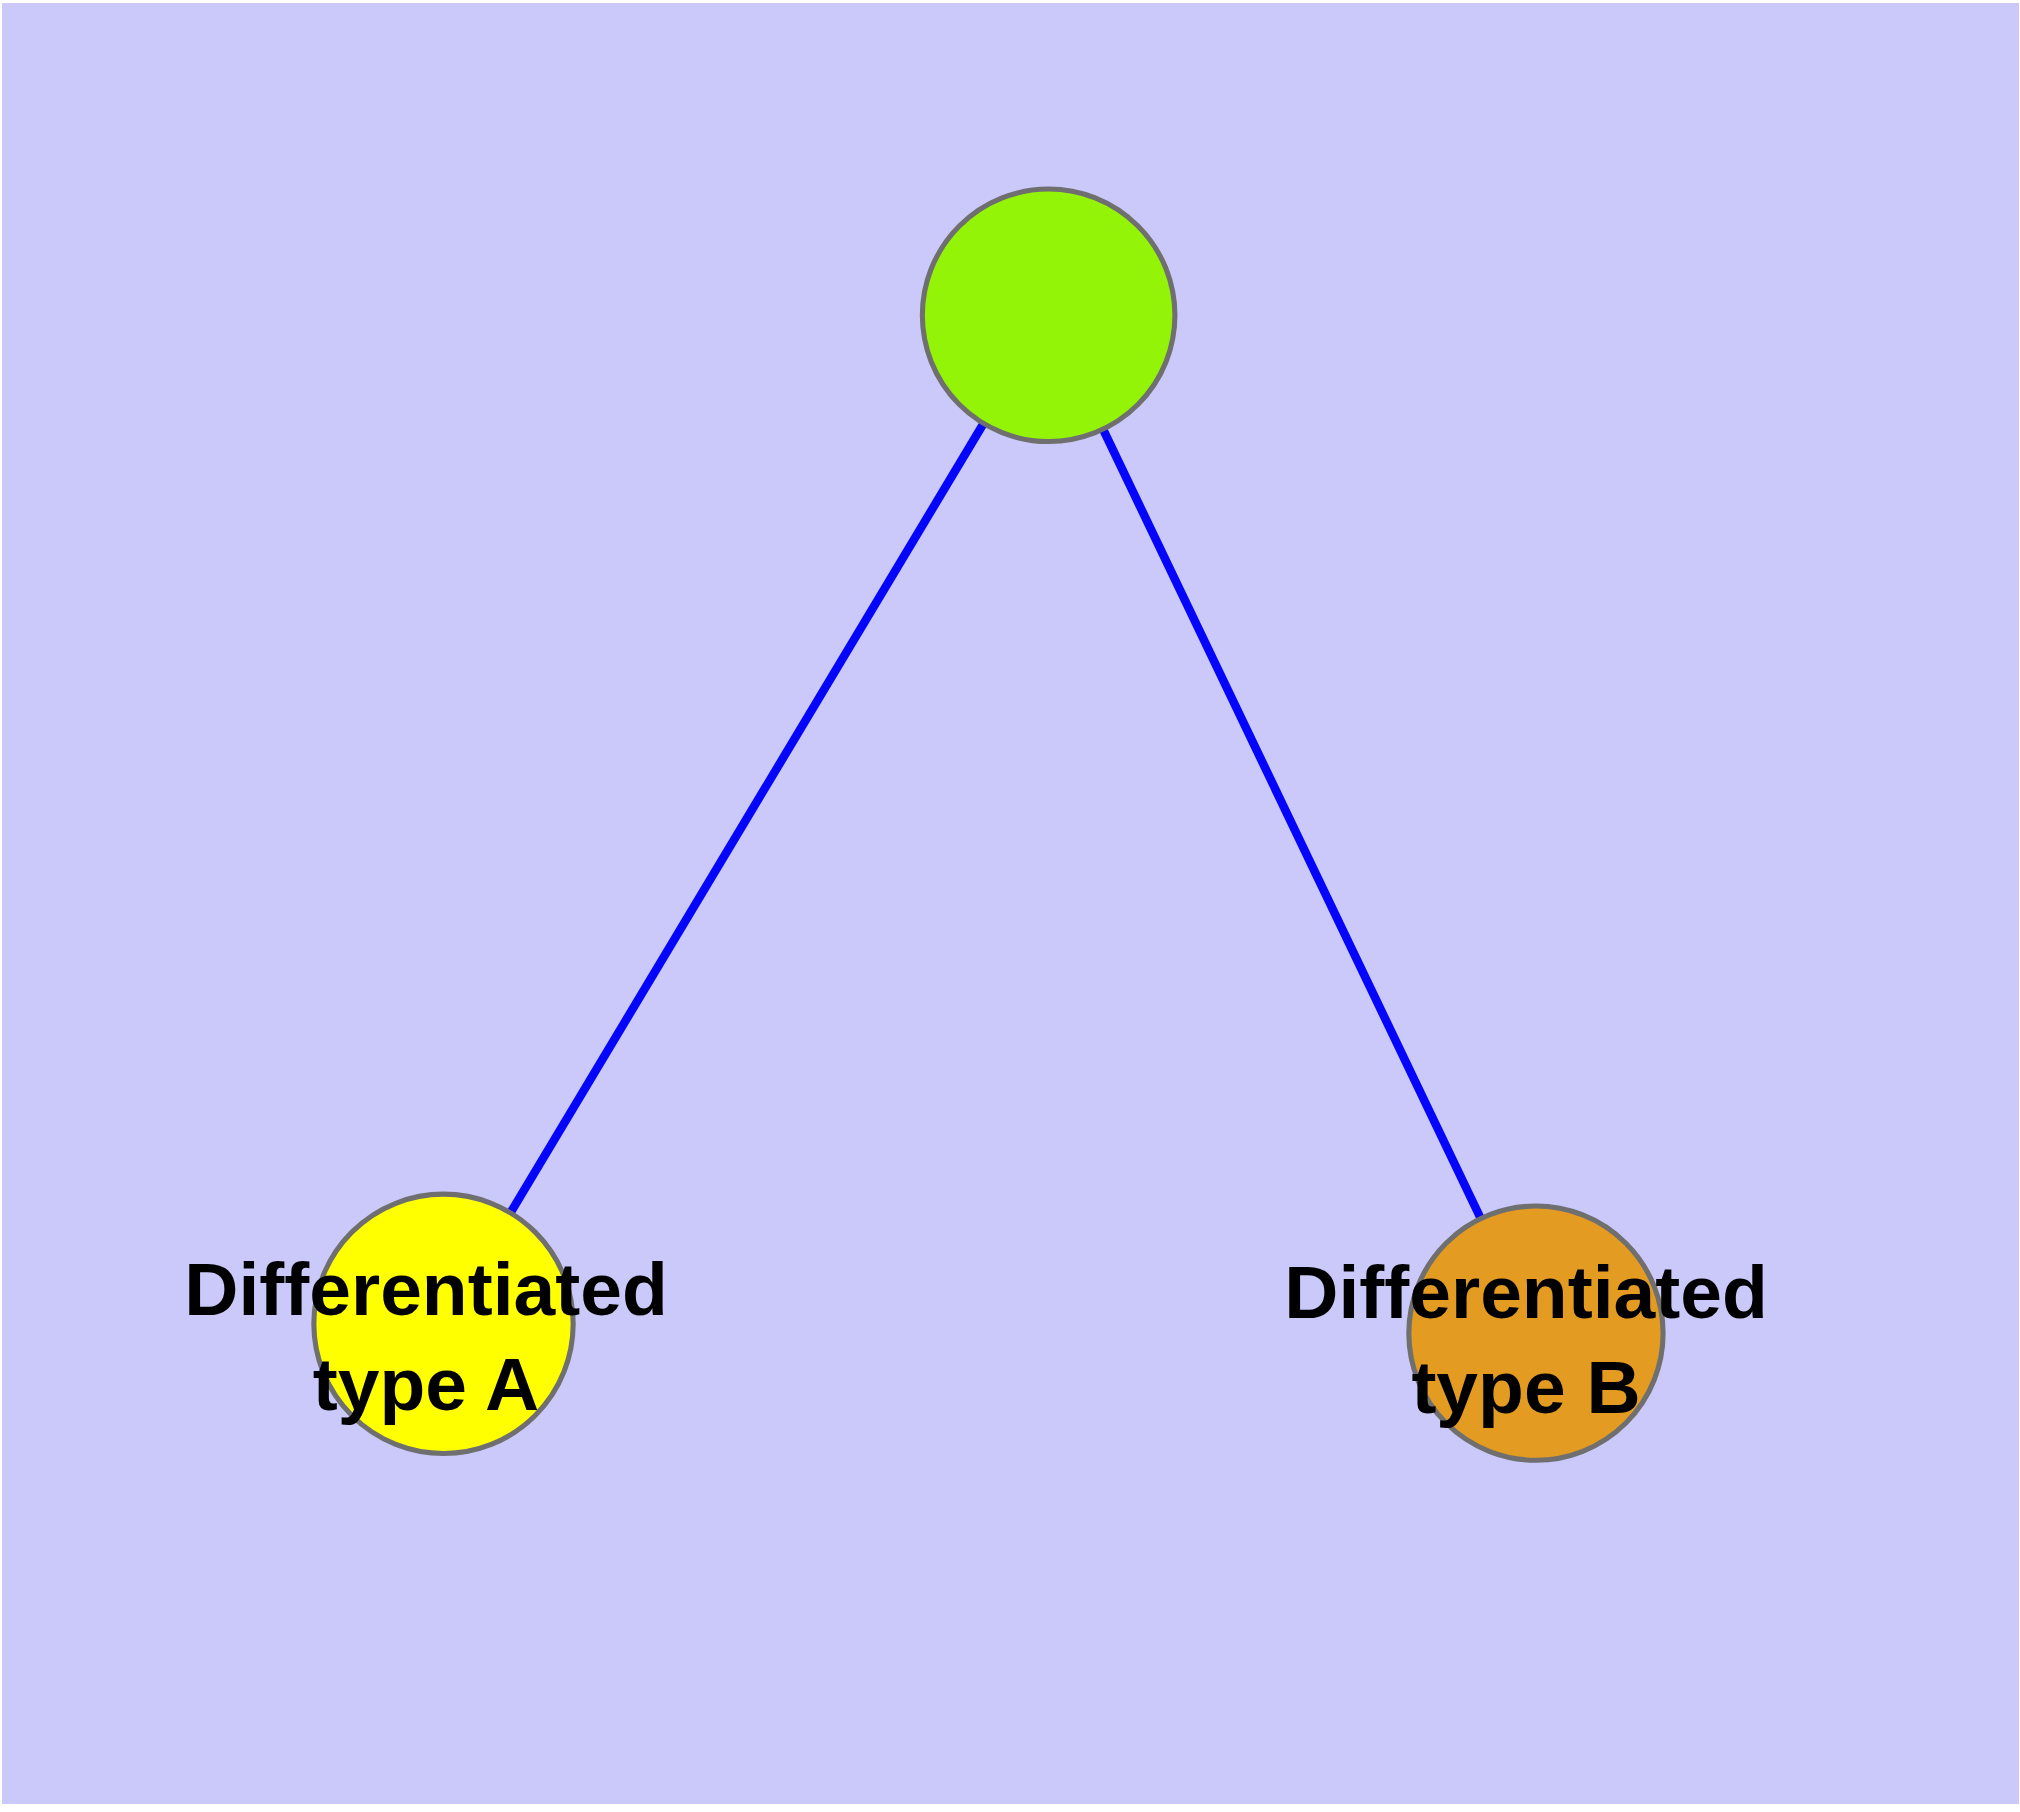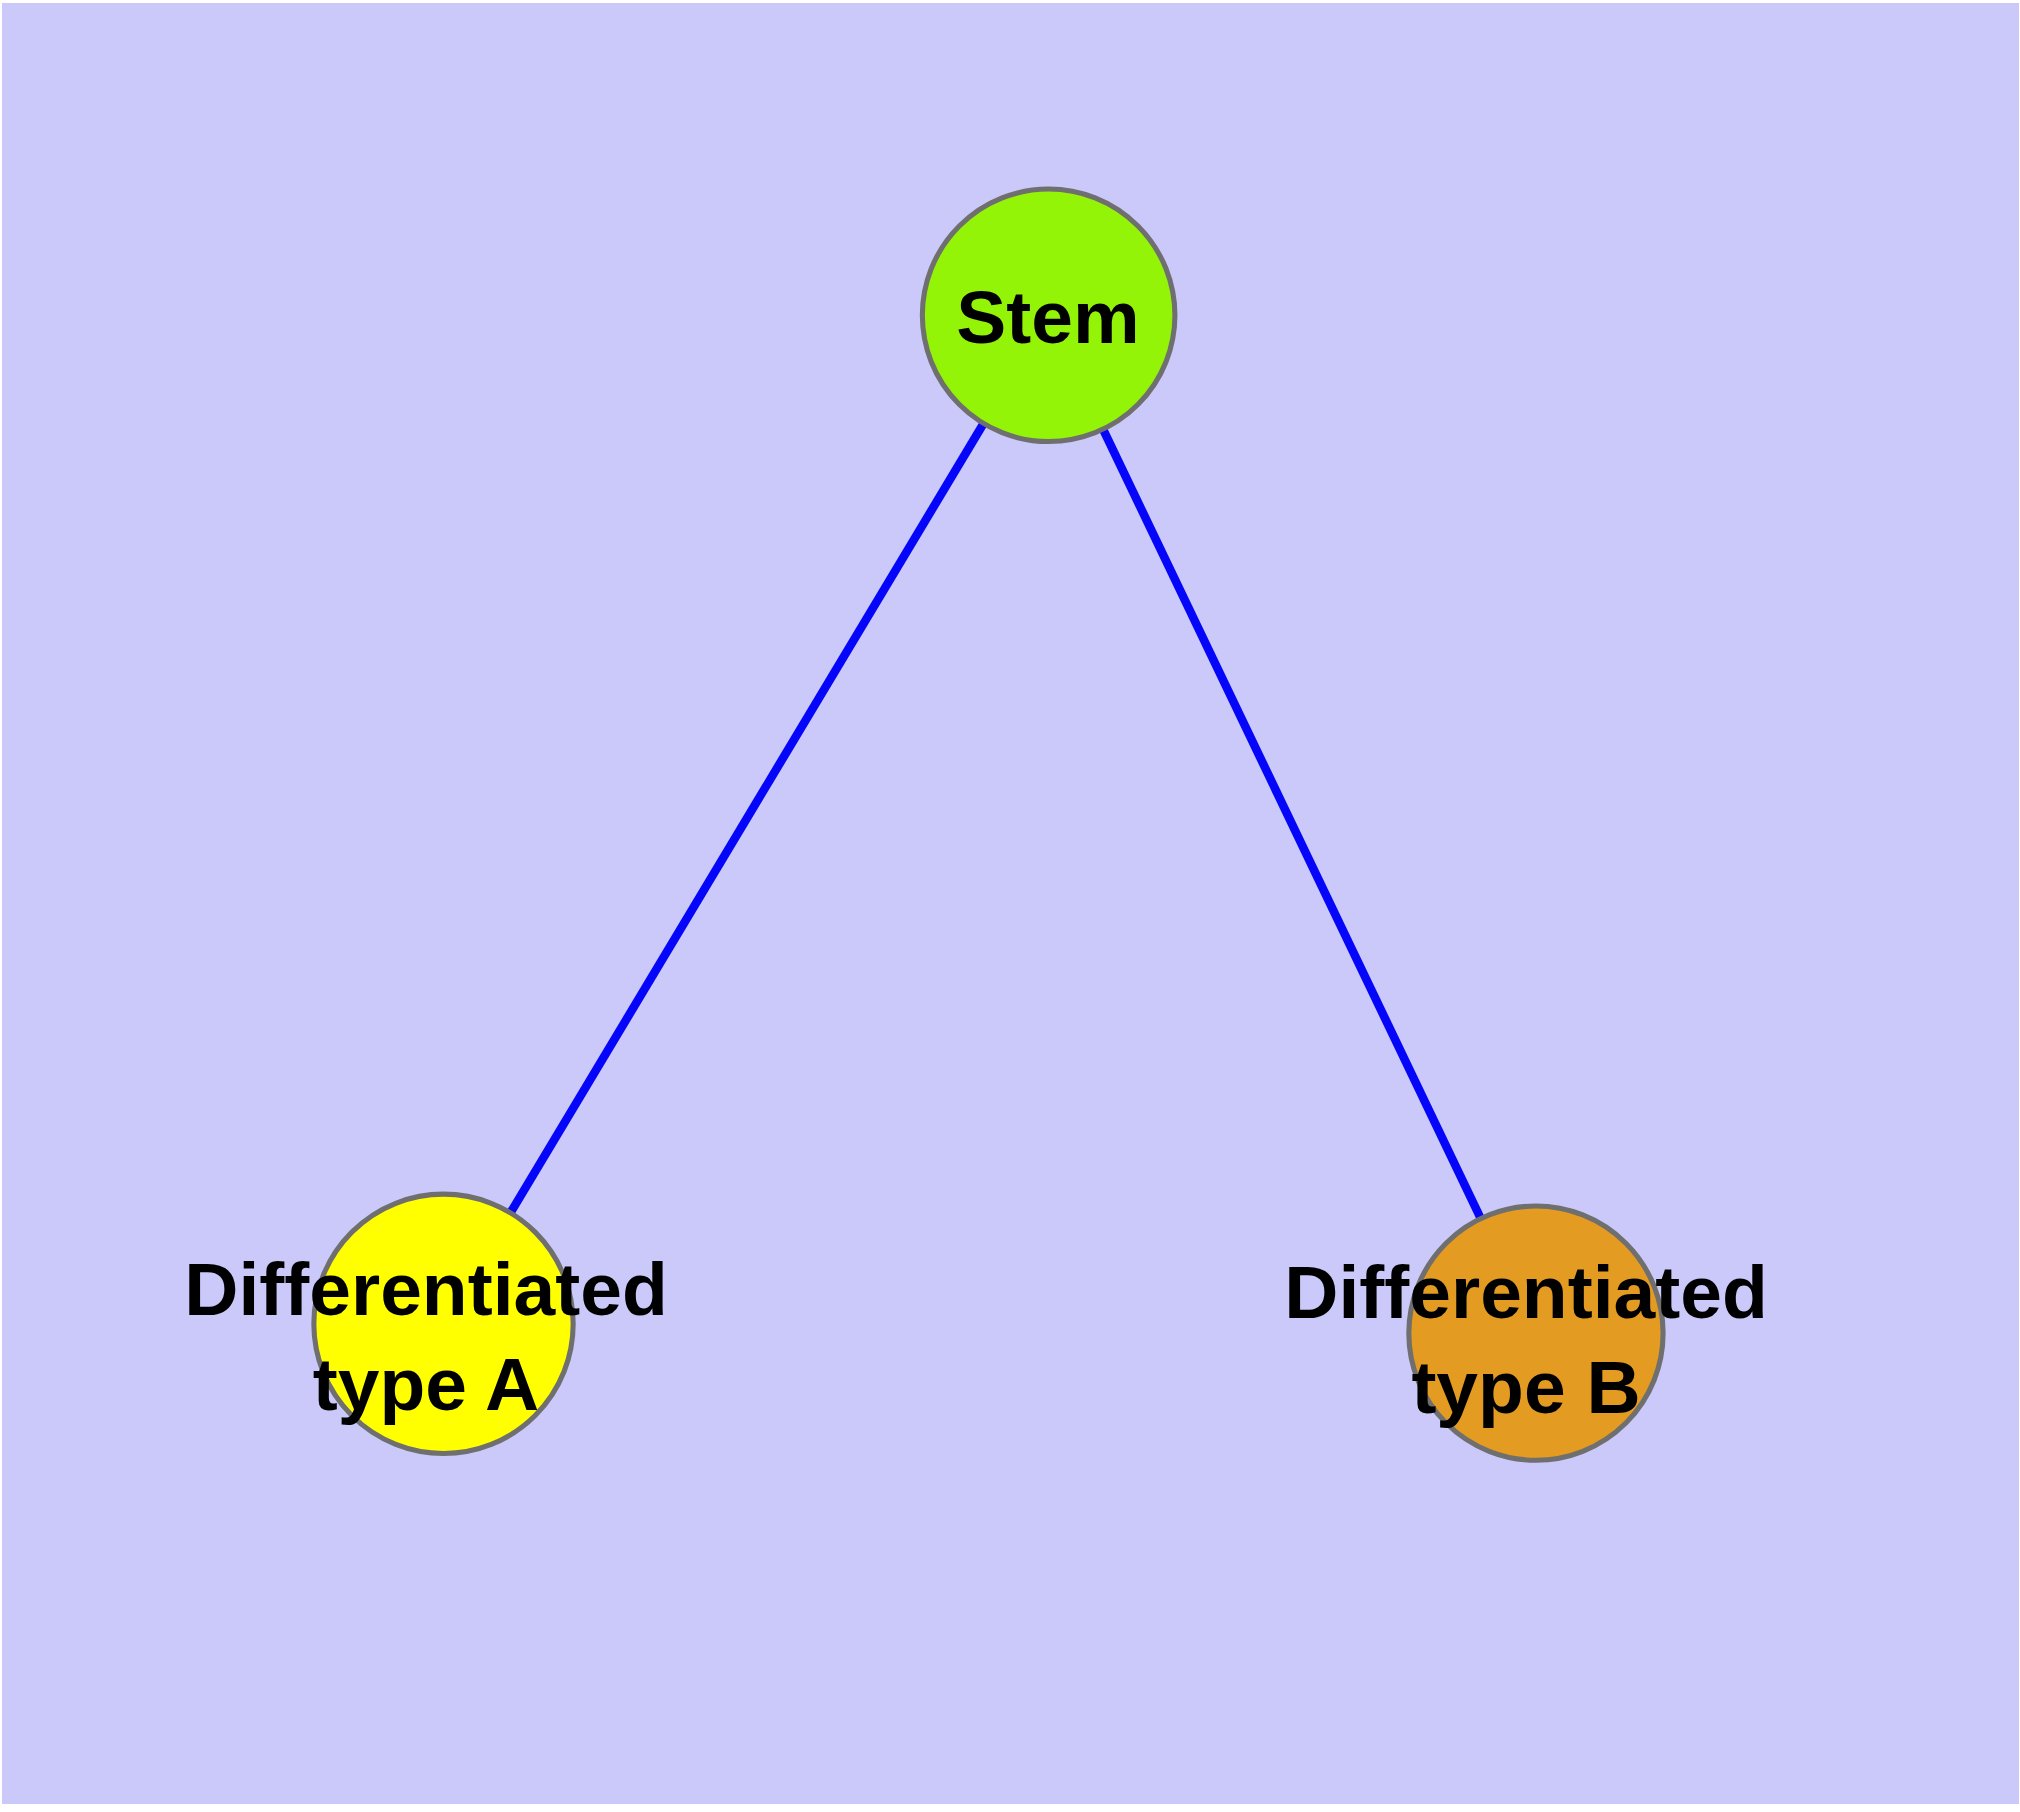--- a/index.html
+++ b/index.html
@@ -64,21 +64,20 @@
 
   <svg class="graph" viewBox="0 0 2384 2138" xmlns="http://www.w3.org/2000/svg">
     <line class="edge" x1="1160" y1="500" x2="602" y2="1431"></line>
     <line class="edge" x1="1301" y1="506" x2="1747" y2="1438"></line>
 
     <circle class="node" cx="1237" cy="372" r="149" fill="#94F408"></circle>
     <circle class="node" cx="523" cy="1562" r="153" fill="#FFFF00"></circle>
     <circle class="node" cx="1812" cy="1573" r="150" fill="#E39B21"></circle>
   </svg>
 
-  <div class="node-label label-stem">Stem</div>
 
   <div class="node-label label-type-a">Differentiated
 type A</div>
 
   <div class="node-label label-type-b">Differentiated
 type B</div>
 </div>
 
 
 </body></html>

